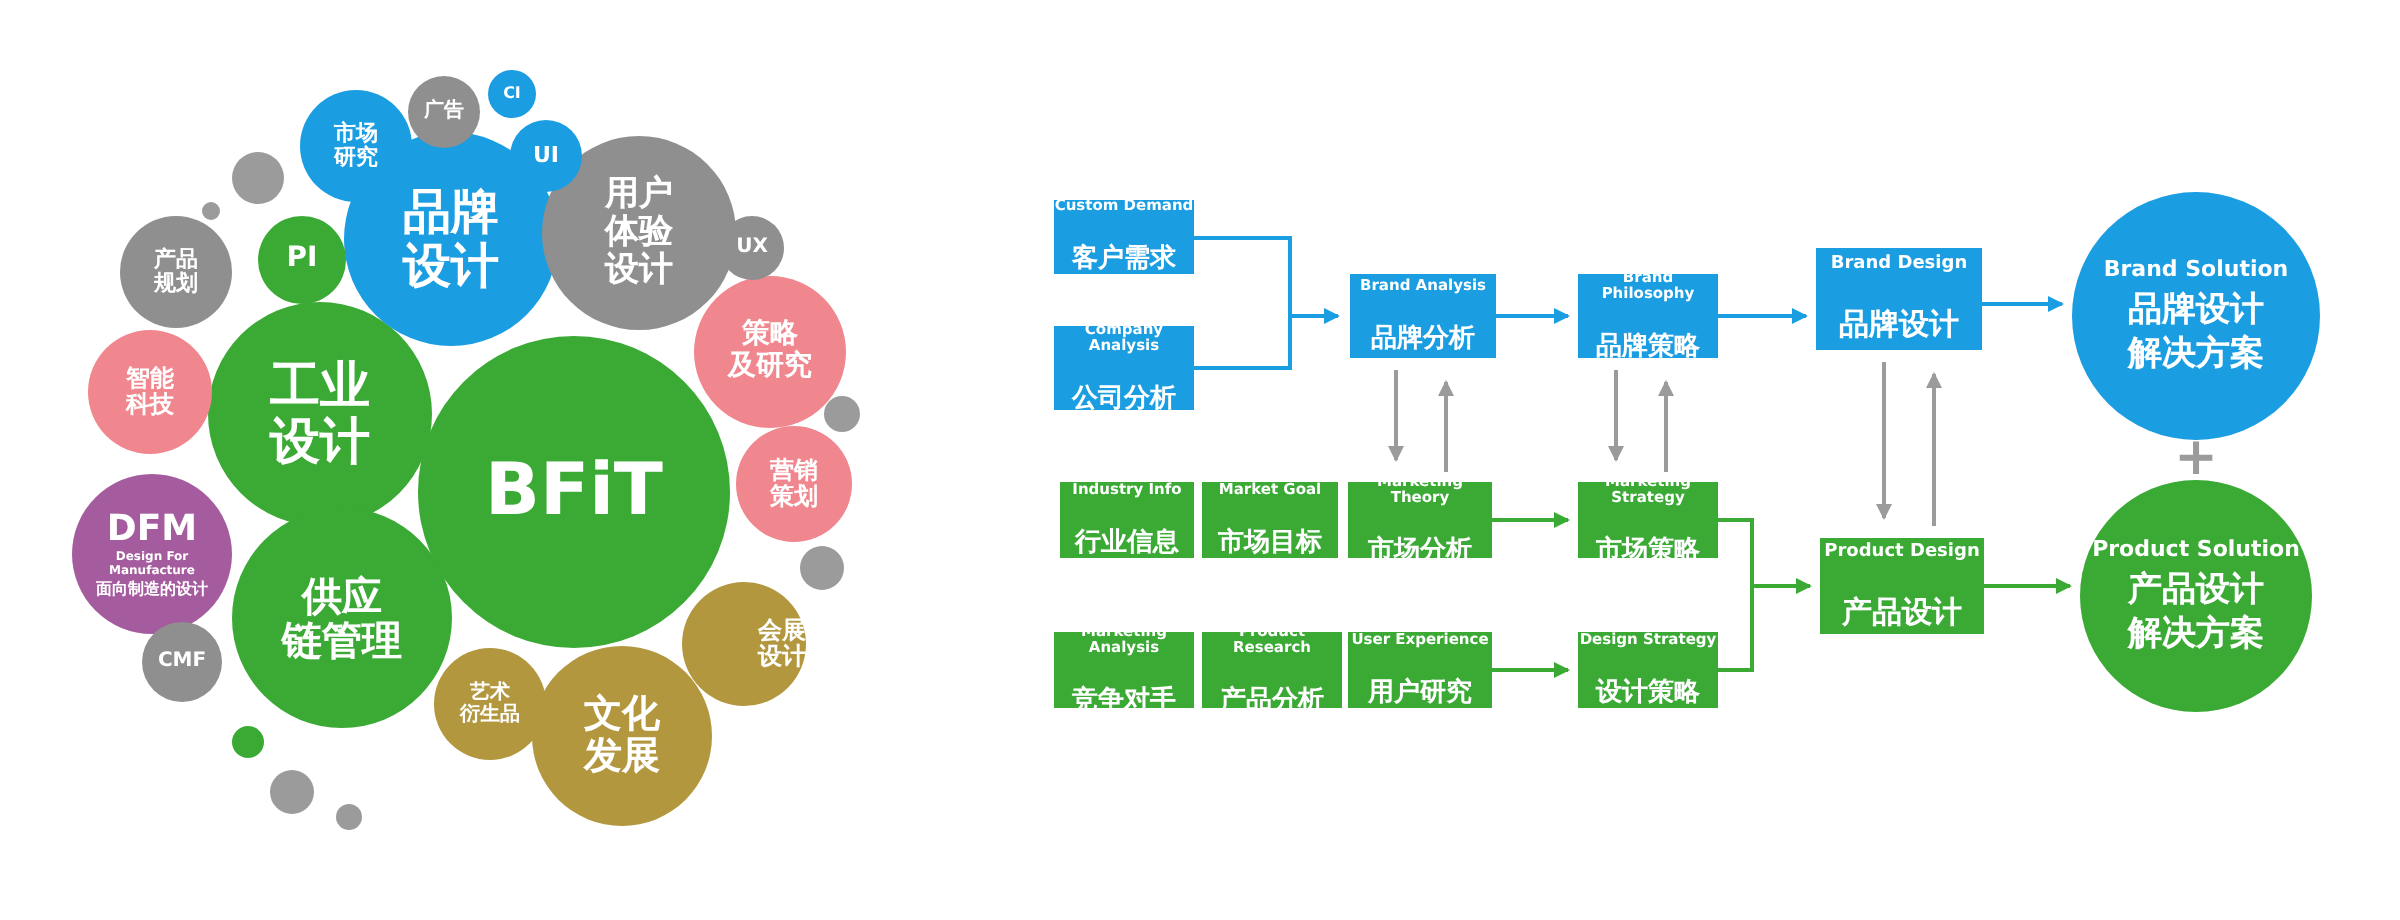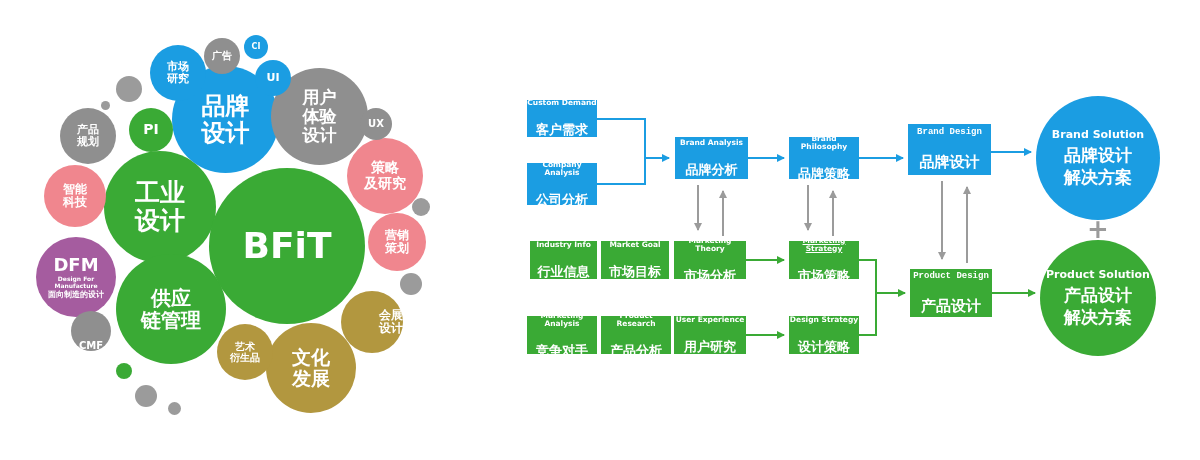--- a/index.html
+++ b/index.html
@@ -24,21 +24,21 @@
   .dfm-sub   { font-size:6px;  font-weight:bold; }
   .dfm-zh    { font-size:8px;  font-weight:bold; }
 
   
   .fbox { position:absolute; display:flex; flex-direction:column; align-items:center;
           justify-content:center; color:#fff; text-align:center; gap:16px; }
   .fbox.blue  { background:#1b9de2; }
   .fbox.green { background:#3aaa35; }
   .fbox .en { font-size:7.5px; font-weight:bold; line-height:1.1; }
   .fbox .zh { font-size:13px;  font-weight:bold; line-height:1.1; }
-  .fbox.lg .en { font-size:9px;font-family:Liberation Mono, monospace; }
+  .fbox.lg .en { font-size:9px; }
   .fbox.lg .zh { font-size:15px; }
 
   .fcircle { position:absolute; border-radius:50%; display:flex; flex-direction:column;
              align-items:center; justify-content:center; color:#fff; text-align:center; gap:3px; }
   .fcircle.blue  { background:#1b9de2; }
   .fcircle.green { background:#3aaa35; }
   .fcircle .en { font-size:11px; font-weight:bold; }
   .fcircle .zh { font-size:17px; font-weight:bold; white-space:pre-line; line-height:1.3; }
 
   .plus { position:absolute; left:1086px; top:215px; width:24px; height:28px; line-height:28px;
@@ -104,21 +104,21 @@
     </div>
 
     <div class="bubble c-purple" style="left:36px;top:237px;width:80px;height:80px;">
       <span class="dfm-wrap">
         <span class="dfm-title">DFM</span>
         <span class="dfm-sub">Design For Manufacture</span>
         <span class="dfm-zh">面向制造的设计</span>
       </span>
     </div>
 
-    <div class="bubble c-gray" style="left:71px;top:311px;width:40px;height:40px;font-size:10px;align-items:flex-end;">
+    <div class="bubble c-gray" style="left:71px;top:311px;width:40px;height:40px;font-size:10px;">
       <span class="lbl">CMF</span>
     </div>
 
     <div class="bubble c-gray" style="left:60px;top:108px;width:56px;height:56px;font-size:11px;">
       <span class="lbl">产品
 规划</span>
     </div>
 
     <div class="bubble c-green" style="left:129px;top:108px;width:44px;height:44px;font-size:14px;">
       <span class="lbl">PI</span>
@@ -222,21 +222,21 @@
       <span class="zh">行业信息</span>
     </div>
     <div class="fbox green" style="left:601px;top:241px;width:68px;height:38px;">
       <span class="en">Market Goal</span>
       <span class="zh">市场目标</span>
     </div>
     <div class="fbox green" style="left:674px;top:241px;width:72px;height:38px;">
       <span class="en">Marketing Theory</span>
       <span class="zh">市场分析</span>
     </div>
-    <div class="fbox green" style="left:789px;top:241px;width:70px;height:38px;text-decoration:underline;">
+    <div class="fbox green" style="left:789px;top:241px;width:70px;height:38px;">
       <span class="en">Marketing Strategy</span>
       <span class="zh">市场策略</span>
     </div>
 
     <div class="fbox green" style="left:527px;top:316px;width:70px;height:38px;">
       <span class="en">Marketing Analysis</span>
       <span class="zh">竞争对手</span>
     </div>
     <div class="fbox green" style="left:601px;top:316px;width:70px;height:38px;">
       <span class="en">Product Research</span>

